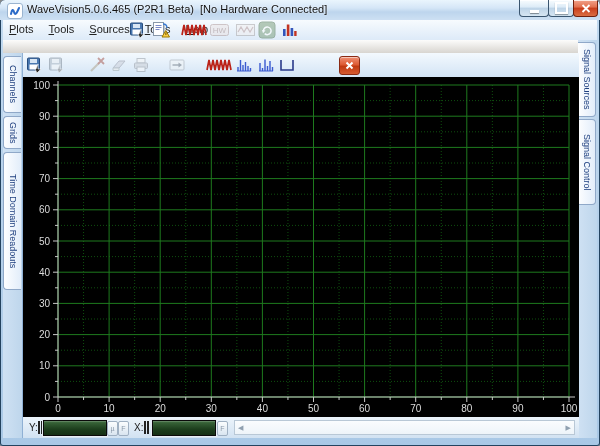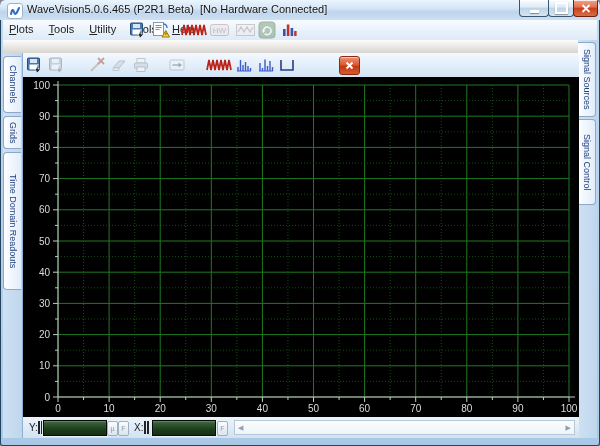--- a/index.html
+++ b/index.html
@@ -98,21 +98,21 @@
     <div class="winbtn close" style="left:573px;width:23px;">
       <svg width="10" height="9" viewBox="0 0 10 9">
           <path d="M1.5 1 L8.5 8 M8.5 1 L1.5 8" stroke="#fff" stroke-width="1.8"></path>
         </svg>
     </div>
   </div>
 
   <div id="menubar">
     <span class="menu-item">Plots</span>
     <span class="menu-item">Tools</span>
-    <span class="menu-item">Utility</span>
+    <span class="menu-item">Sources</span>
     <span class="menu-item">Tools</span>
     <span class="menu-item">Help</span>
 
     <span class="tbicon" style="left:126px;" title="save-plot-icon">
       <svg width="18" height="18" viewBox="0 0 18 18">
           <rect x="1.5" y="2" width="12" height="12" rx="1" fill="#4a78b0" stroke="#274d7e"></rect>
           <rect x="4" y="3" width="7" height="4" fill="#d8e6f4"></rect>
           <rect x="3.5" y="8.5" width="8" height="5" fill="#fff"></rect>
           <path d="M12 8 v5 h3 l-4 4 -2-4 h1 z" fill="#2a2a2a" stroke="#fff" stroke-width=".6"></path>
         </svg>

